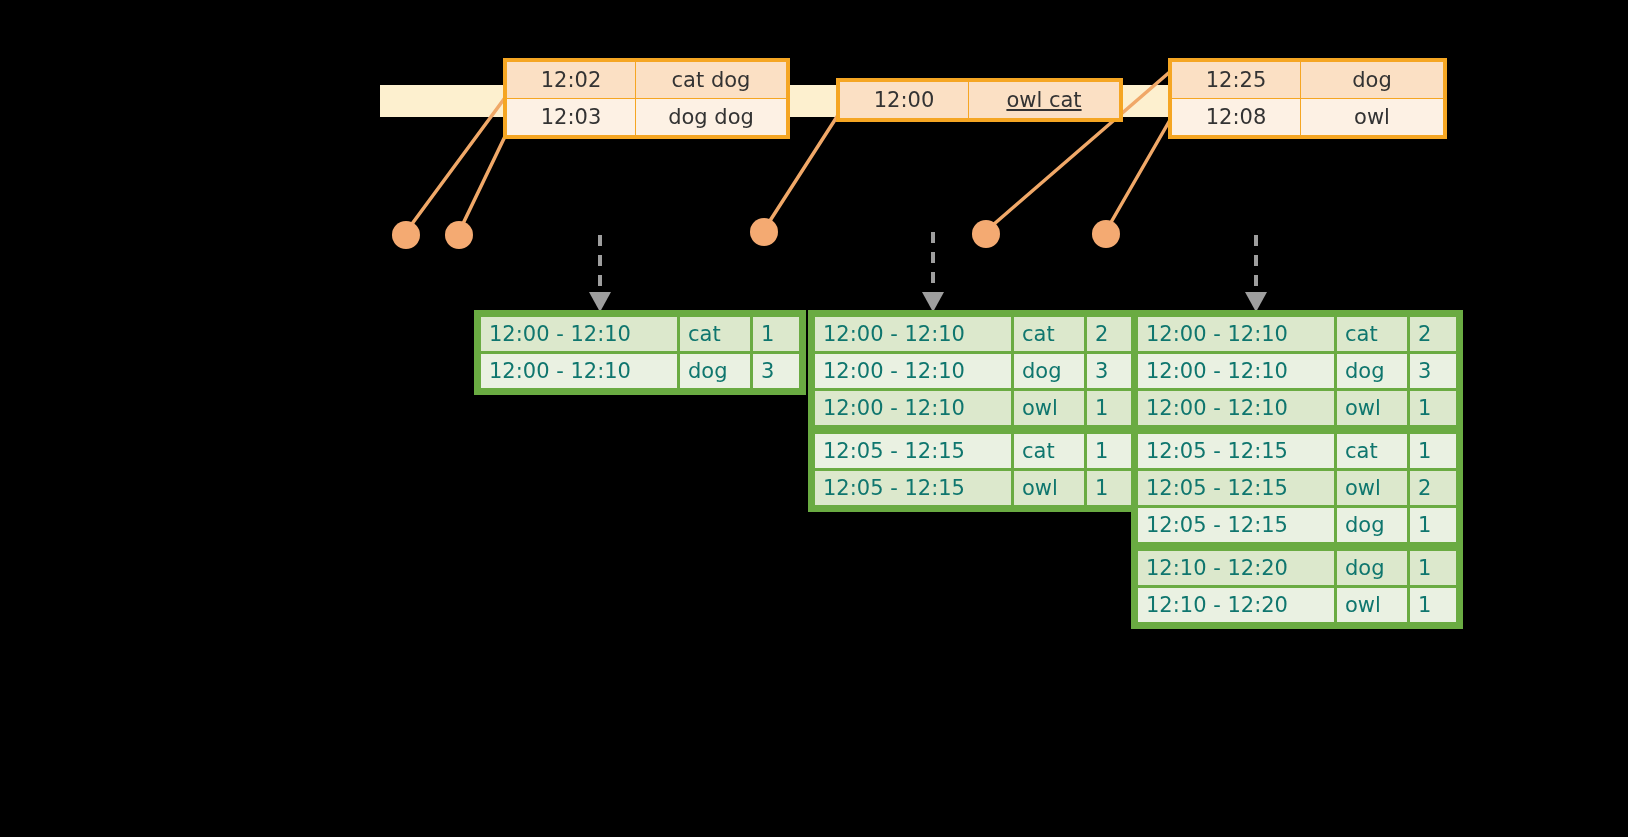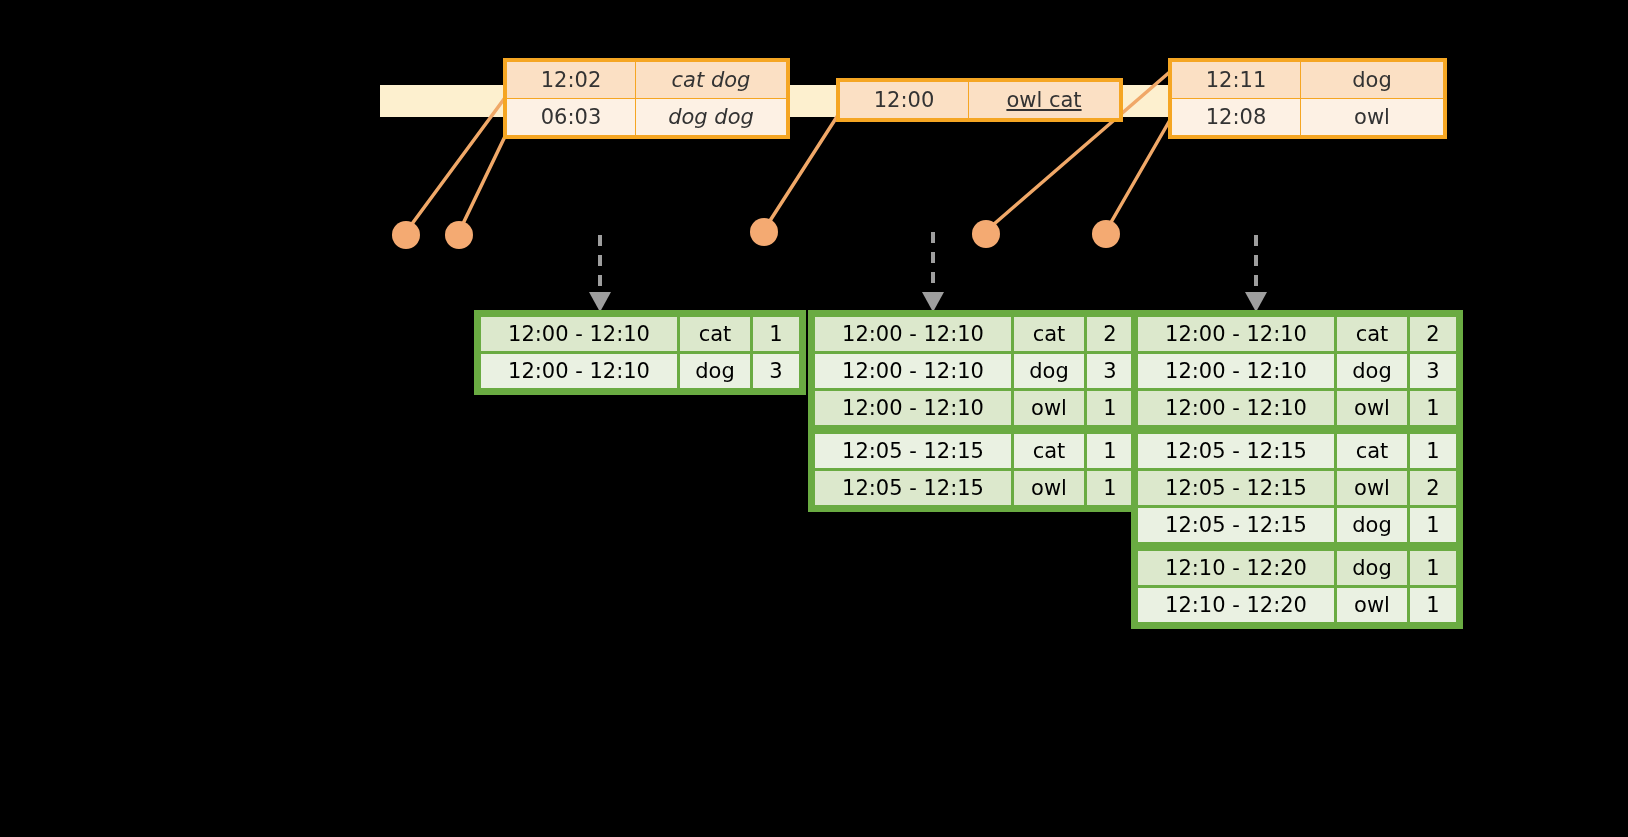--- a/index.html
+++ b/index.html
@@ -43,42 +43,42 @@
     font-size: 21px;
     color: #333333;
     text-align: center;
     padding: 6px 10px;
     white-space: nowrap;
     font-family: "DejaVu Sans", "Liberation Sans", sans-serif;
   }
   .ev-row-a td { background: #FBE0C4; }
   .ev-row-b td { background: #FDF1E4; }
   .ev-time { width: 108px; }
-  .ev-vals-wide { width: 130px; font-style: italic; }
+  .ev-vals-wide { width: 130px; }
   .ev-vals-mid  { width: 130px; text-decoration: underline; }
   .ev-vals-narrow { width: 122px; }
 
   
   .result-table-wrap {
     position: absolute;
     border: 4px solid #6AAB42;
     box-sizing: border-box;
     background: #6AAB42;
     z-index: 5;
   }
   .result-table {
     border-collapse: separate;
     border-spacing: 3px;
     table-layout: fixed;
     background: #6AAB42;
   }
   .result-table td {
     font-size: 21px;
-    color: #000000;
-    text-align: center;
+    color: #0f766e;
+    text-align: left;
     padding: 5px 8px;
     white-space: nowrap;
     font-family: "DejaVu Sans", "Liberation Sans", sans-serif;
     margin-left: 48px;
   }
   .res-row-a td { background: #DCE8CC; }
   .res-row-b td { background: #EAF1E2; }
   .col-window { width: 180px; }
   .col-key    { width: 54px; }
   .col-count  { width: 30px; }
@@ -132,21 +132,21 @@
   </svg>
 
   <div class="event-box" style="left:503px; top:58px;">
     <table class="event-table">
       <tbody>
           <tr class="ev-row-a">
         <td class="ev-time">12:02</td>
         <td class="ev-vals-wide">cat dog</td>
       </tr>
       <tr class="ev-row-b">
-        <td class="ev-time">06:03</td>
+        <td class="ev-time">12:03</td>
         <td class="ev-vals-wide">dog dog</td>
       </tr>
     </tbody>
       </table>
   </div>
 
   <div class="event-box" style="left:836px; top:78px;">
     <table class="event-table">
       <tbody>
           <tr class="ev-row-a">
@@ -154,21 +154,21 @@
         <td class="ev-vals-mid">owl cat</td>
       </tr>
     </tbody>
       </table>
   </div>
 
   <div class="event-box" style="left:1168px; top:58px;">
     <table class="event-table">
       <tbody>
           <tr class="ev-row-a">
-        <td class="ev-time">12:11</td>
+        <td class="ev-time">12:25</td>
         <td class="ev-vals-narrow">dog</td>
       </tr>
       <tr class="ev-row-b">
         <td class="ev-time">12:08</td>
         <td class="ev-vals-narrow">owl</td>
       </tr>
     </tbody>
       </table>
   </div>
 

